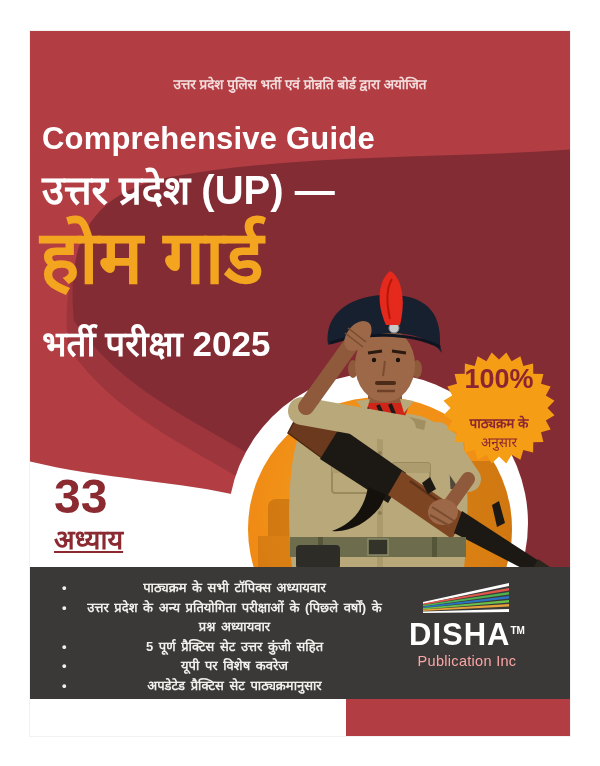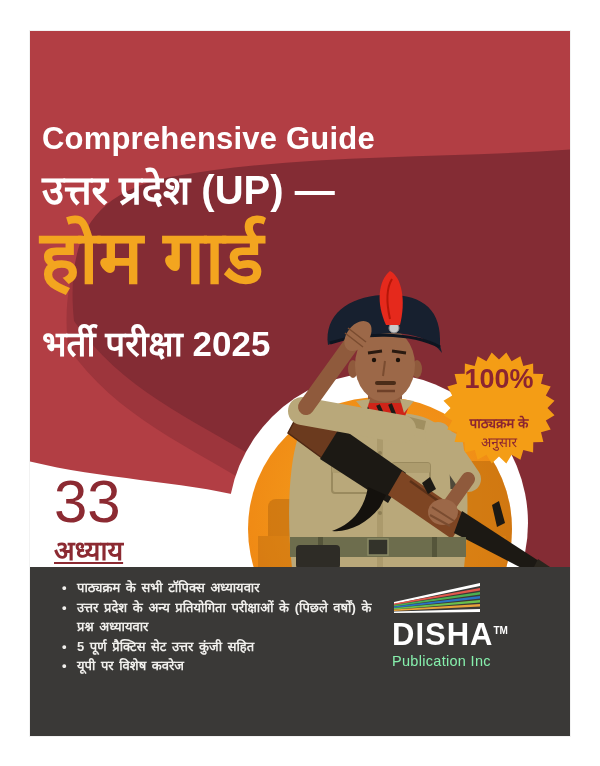--- a/index.html
+++ b/index.html
@@ -9,39 +9,39 @@
   .abs{position:absolute;}
   .art{position:absolute;left:0;top:0;width:540px;height:705px;z-index:0;}
 
   .header-line{left:0;top:44px;width:540px;text-align:center;color:#f4dcdc;font-size:13.5px;font-weight:700;z-index:2;}
   .t-en{left:12px;top:90px;color:#ffffff;font-size:31px;font-weight:800;letter-spacing:.2px;z-index:2;}
   .t-state{left:12px;top:130px;color:#ffffff;font-size:40px;font-weight:800;z-index:2;}
   .t-main{left:10px;top:190px;color:#f3a51f;font-size:74px;font-weight:800;line-height:1;z-index:2;}
   .t-exam{left:12px;top:288px;color:#ffffff;font-size:35px;font-weight:800;z-index:2;}
 
   .chapters{left:24px;top:444px;color:#8c2a32;z-index:2;}
-  .chapters .num{font-size:60px;font-weight:400;line-height:.9;}
+  .chapters .num{font-size:48px;font-weight:700;line-height:.9;}
   .chapters .lbl{font-size:27px;font-weight:800;margin-top:2px;text-decoration:underline;}
 
   .badge{left:412px;top:320px;width:114px;height:114px;z-index:2;}
   .badge svg{position:absolute;left:0;top:0;}
   .badge .txt{position:absolute;left:0;top:0;width:114px;height:114px;display:flex;flex-direction:column;align-items:center;justify-content:center;color:#8b2531;text-align:center;}
   .badge .pc{font-size:27px;font-weight:800;line-height:1;text-align:right;}
   .badge .s1{font-size:13.5px;font-weight:800;margin-top:21px;}
   .badge .s2{font-size:13.5px;font-weight:400;margin-top:1px;}
 
-  .band{position:absolute;left:0;top:536px;width:540px;height:169px;background:#3a3937;z-index:3;}
+  .band{position:absolute;left:0;top:536px;width:540px;height:132px;background:#3a3937;z-index:3;text-align:center;}
   .features{position:absolute;left:30px;top:12px;width:332px;margin:0;padding:0;list-style:none;}
   .features li{position:relative;padding-left:17px;margin-bottom:1px;color:#f0efec;font-size:13px;font-weight:700;line-height:1.45;word-spacing:2px;}
   .features li::before{content:"\2022";position:absolute;left:2px;top:0;color:#f0efec;}
 
   .publisher{position:absolute;left:362px;top:16px;width:150px;color:#ffffff;}
   .wordmark{font-size:31px;font-weight:800;letter-spacing:1px;line-height:1;margin-top:2px;}
   .wordmark sup{font-size:10px;font-weight:700;vertical-align:super;letter-spacing:0;}
-  .pub-sub{font-size:14.5px;font-weight:400;color:#86efac;margin-top:3px;letter-spacing:.3px;}
+  .pub-sub{font-size:14.5px;font-weight:400;color:#fca5a5;margin-top:3px;letter-spacing:.3px;}
 </style>
 </head>
 <body>
 
 <div class="page">
   <div class="cover">
 
     <svg class="art" viewBox="0 0 540 705" preserveAspectRatio="none">
       <defs>
         <radialGradient id="og" cx="50%" cy="42%" r="65%">
@@ -132,20 +132,21 @@
         <path d="M356,294 C346,272 348,250 360,240 C372,246 376,270 370,294 Z" fill="#e5291c"></path>
         <path d="M360,288 C356,270 357,256 362,248" stroke="#b51608" stroke-width="2" fill="none"></path>
 
         <path d="M372,398 L272,380" stroke="#b9a87a" stroke-width="28" stroke-linecap="round"></path>
         <path d="M276,376 L322,312" stroke="#8f5a3c" stroke-width="16" stroke-linecap="round"></path>
         <ellipse cx="328" cy="305" rx="17" ry="11" transform="rotate(-52 328 305)" fill="#9c6848"></ellipse>
         <path d="M318,297 L336,311 M315,302 L333,316" stroke="#7a4c30" stroke-width="1.5"></path>
       </g>
     </svg>
 
+    <div class="abs header-line">उत्तर प्रदेश पुलिस भर्ती एवं प्रोन्नति बोर्ड द्वारा अयोजित</div>
     <div class="abs t-en">Comprehensive Guide</div>
     <div class="abs t-main">होम गार्ड</div>
     <div class="abs t-state">उत्तर प्रदेश (UP) —</div>
     <div class="abs t-exam">भर्ती परीक्षा 2025</div>
 
     <div class="abs chapters">
       <div class="num">33</div>
       <div class="lbl">अध्याय</div>
     </div>
 
@@ -159,20 +160,21 @@
         <div class="s2">अनुसार</div>
       </div>
     </div>
 
     <div class="band">
       <ul class="features">
         <li>पाठ्यक्रम के सभी टॉपिक्स अध्यायवार</li>
         <li>उत्तर प्रदेश के अन्य प्रतियोगिता परीक्षाओं के (पिछले वर्षों) के प्रश्न अध्यायवार</li>
         <li>5 पूर्ण प्रैक्टिस सेट उत्तर कुंजी सहित</li>
         <li>यूपी पर विशेष कवरेज</li>
+        <li>अपडेटेड प्रैक्टिस सेट पाठ्यक्रमानुसार</li>
       </ul>
       <div class="publisher">
         <svg width="92" height="30" viewBox="0 0 92 30">
           <polygon points="2,19 88,0 88,3 2,21" fill="#ffffff"></polygon>
           <polygon points="2,20.5 88,5 88,7.5 2,22" fill="#e2574c"></polygon>
           <polygon points="2,22 88,9 88,11.5 2,23.5" fill="#4caf50"></polygon>
           <polygon points="2,23.5 88,13 88,15.5 2,25" fill="#2a72c3"></polygon>
           <polygon points="2,25 88,17 88,19.5 2,26.5" fill="#6abf4b"></polygon>
           <polygon points="2,26.5 88,21 88,23.5 2,28" fill="#e8a13a"></polygon>
           <polygon points="2,28.5 88,26 88,29 2,30" fill="#ffffff"></polygon>

